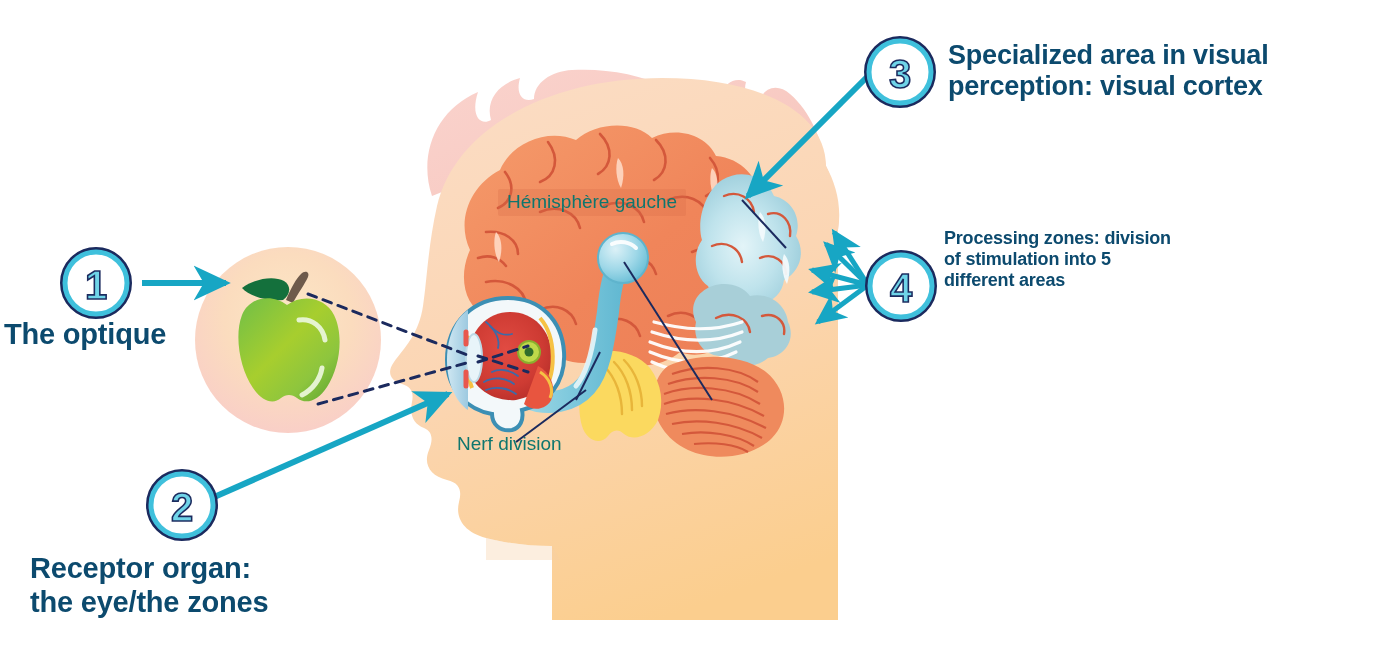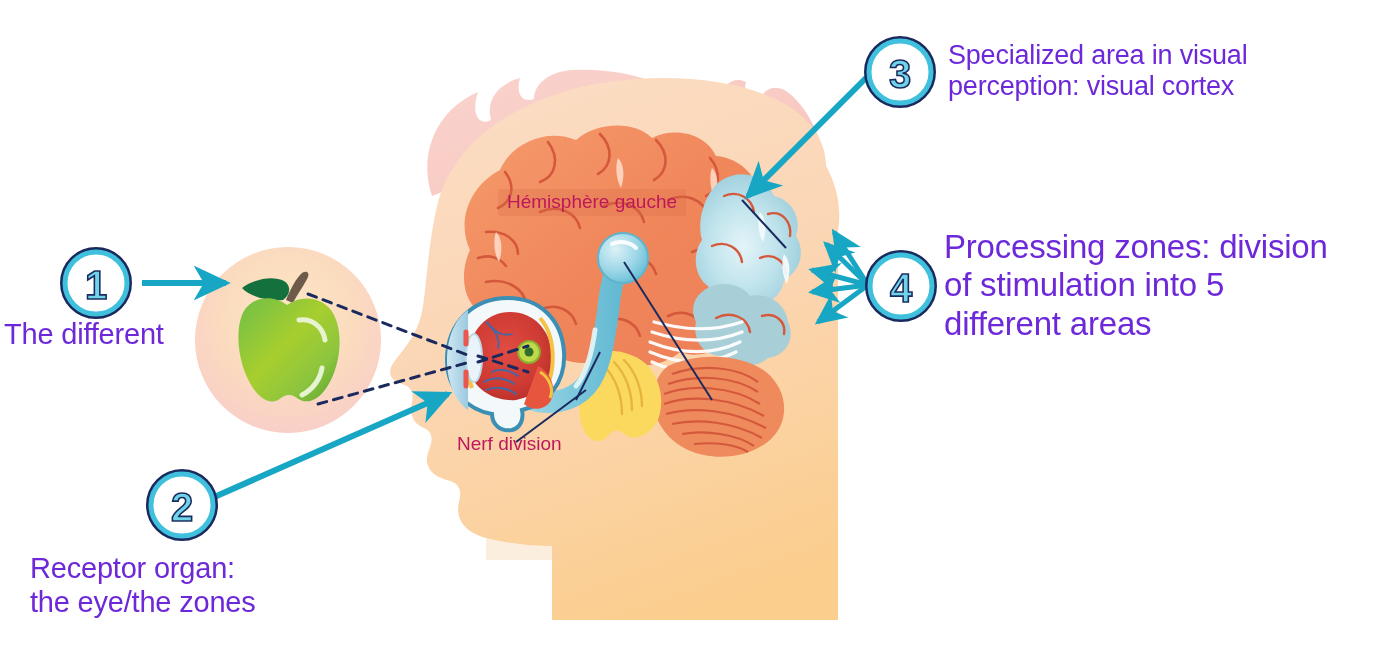--- a/index.html
+++ b/index.html
@@ -19,35 +19,35 @@
   }
   #stage svg.layer {
     position: absolute;
     top: 0;
     left: 0;
     width: 1400px;
     height: 651px;
   }
   .callout-text {
     position: absolute;
-    color: #6d28d9;
-    font-weight: normal;
+    color: #0c4a6e;
+    font-weight: bold;
     font-family: "Liberation Sans", sans-serif;
     line-height: 1.16;
     letter-spacing: -0.2px;
     white-space: pre-line;
   }
   #label-1-text { left: 4px;  top: 318px;  font-size: 29px; }
   #label-2-text { left: 30px; top: 552px;  font-size: 29px; }
   #label-3-text { left: 948px; top: 40px;  font-size: 27px; }
-  #label-4-text { left: 944px; top: 228px; font-size: 33px; }
+  #label-4-text { left: 944px; top: 228px; font-size: 18px; }
 
   .anat-label {
     position: absolute;
-    color: #be185d;
+    color: #0f766e;
     font-family: "Liberation Sans", sans-serif;
     font-weight: normal;
   }
   #hemisphere-label {
     left: 498px; top: 189px;
     font-size: 19px;
     background: rgba(214,106,72,0.28);
     padding: 2px 9px 3px 9px;
     border-radius: 2px;
   }
@@ -393,21 +393,21 @@
       </g>
 
       <g>
         <circle cx="901" cy="286" r="33" fill="#ffffff" stroke="#1b2a5e" stroke-width="6"></circle>
         <circle cx="901" cy="286" r="31" fill="none" stroke="#3FC0DC" stroke-width="5"></circle>
         <text x="901" y="302" text-anchor="middle" font-family="Liberation Sans, sans-serif" font-size="40" font-weight="bold" fill="#6FD4E8" stroke="#1b2a5e" stroke-width="1.6">4</text>
       </g>
     </g>
   </svg>
 
-  <div class="callout-text" id="label-1-text">The different</div>
+  <div class="callout-text" id="label-1-text">The optique</div>
   <div class="callout-text" id="label-2-text">Receptor organ:
 the eye/the zones</div>
   <div class="callout-text" id="label-3-text">Specialized area in visual
 perception: visual cortex</div>
   <div class="callout-text" id="label-4-text">Processing zones: division
 of stimulation into 5
 different areas</div>
 
   <div class="anat-label" id="hemisphere-label">Hémisphère gauche</div>
   <div class="anat-label" id="optic-nerve-label">Nerf division</div>

